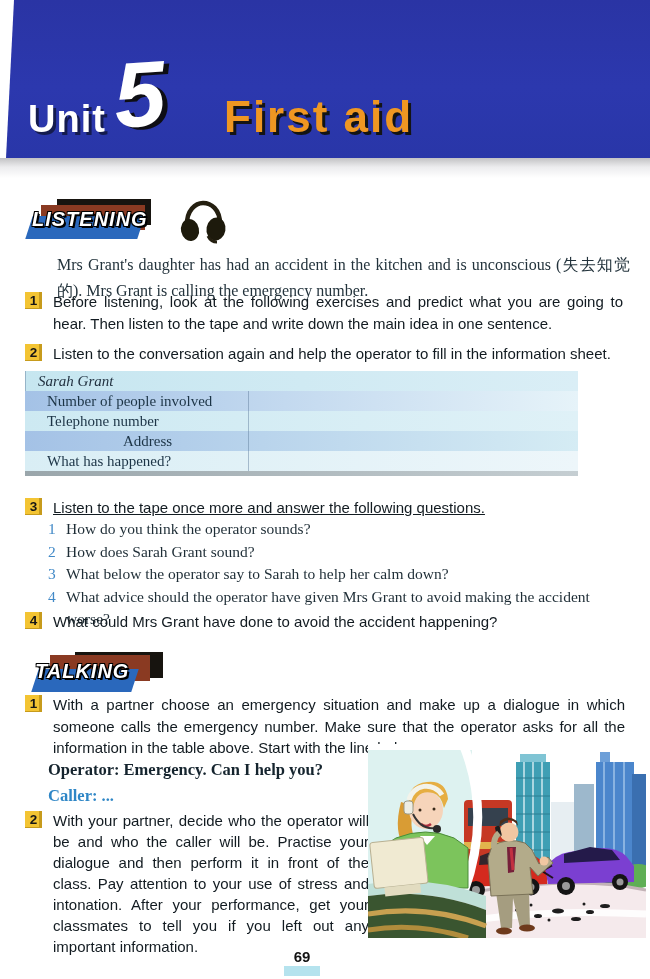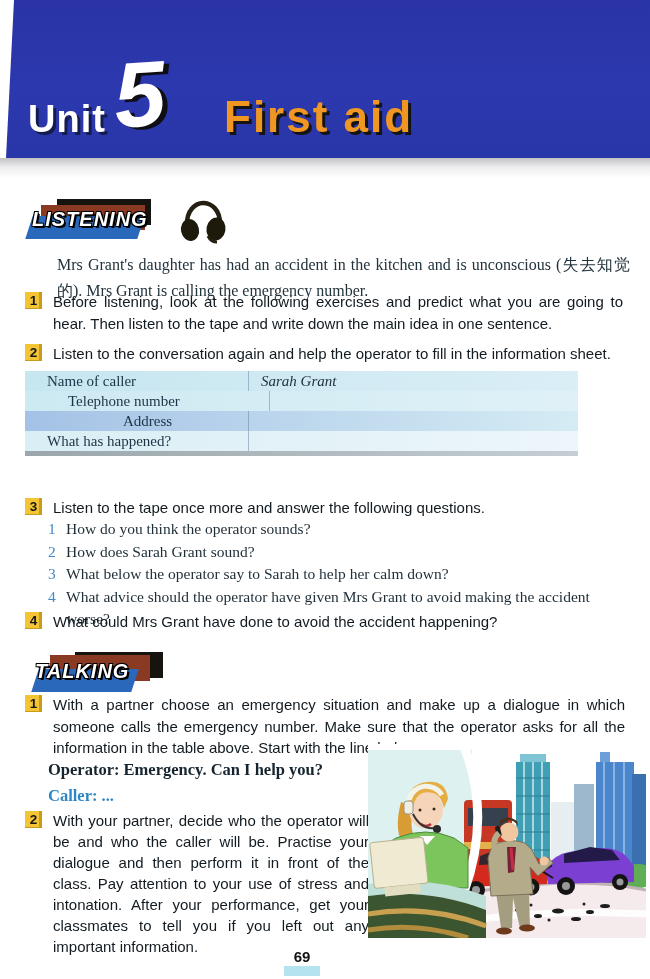--- a/index.html
+++ b/index.html
@@ -44,36 +44,36 @@
   .intro{position:absolute;left:45px;top:240px;width:573px;margin:12px;
     font-family:"Liberation Serif",serif;font-size:16px;line-height:26px;color:#23333c;
     text-align:justify;}
   .ex{position:absolute;left:25px;display:flex;align-items:flex-start;}
   .num-badge{flex:0 0 auto;width:17px;height:17px;margin-top:1px;background:#f3c433;
     color:#161616;font-size:13.5px;font-weight:bold;text-align:center;line-height:17px;
     box-shadow:inset -3px -1px 0 #c79b1c;}
   .ex-text{margin-left:11px;font-size:15px;line-height:21.5px;color:#121b21;text-align:justify;}
   .ex1 .ex-text{width:570px;}
   .ex2 .ex-text{width:570px;}
-  .ex3 .ex-text{width:570px;}
+  .ex3 .ex-text{width:570px;text-decoration:underline;}
   .ex4 .ex-text{width:570px;}
   .tex1 .ex-text{width:572px;}
   .tex2 .ex-text{width:316px;line-height:21px;}
   .ex1{top:291px;} .ex2{top:343px;} .ex3{top:497px;} .ex4{top:611px;}
   .tex1{top:694px;} .tex2{top:810px;}
 
   
   .info-table{position:absolute;left:25px;top:371px;width:553px;}
   .t-row{display:flex;height:20px;font-family:"Liberation Serif",serif;font-size:15px;}
   .t-label{flex:0 0 223px;padding-left:22px;color:#1c3446;line-height:20px;box-sizing:border-box;}
   .t-value{flex:1 1 auto;padding-left:12px;font-style:italic;color:#223241;line-height:20px;
     border-left:1px solid rgba(90,120,150,0.45);box-sizing:border-box;}
   .r1{background:linear-gradient(90deg,#c6e6f0,#daeef6);}
   .r2{background:linear-gradient(90deg,#a4c2e6,#e6f3f9);}
-  .r3{background:linear-gradient(90deg,#cde9f2,#dff1f7);padding-left:21px;}
+  .r3{background:linear-gradient(90deg,#cde9f2,#dff1f7);}
   .r4{background:linear-gradient(90deg,#a4c2e6,#d5ecf4);text-align:center;}
   .r5{background:linear-gradient(90deg,#d9eef5,#edf6fa);}
   .t-shadow{height:5px;background:linear-gradient(90deg,#9aa6ab,#c5ced2);}
 
   
   .subqs{position:absolute;left:48px;top:518px;width:572px;}
   .q{display:flex;font-family:"Liberation Serif",serif;font-size:15.5px;line-height:22.5px;}
   .q-num{flex:0 0 18px;color:#4189c7;}
   .q-text{color:#1e2d36;}
 
@@ -124,22 +124,25 @@
     <span class="ex-text">Before listening, look at the following exercises and predict what you are going to hear. Then listen to the tape and write down the main idea in one sentence.</span>
   </div>
 
   <div class="ex ex2">
     <span class="num-badge">2</span>
     <span class="ex-text">Listen to the conversation again and help the operator to fill in the information sheet.</span>
   </div>
 
   <div class="info-table">
     <div class="t-row r1">
-      <div class="t-label">Name of caller</div>
       <div class="t-value">Sarah Grant</div>
+    </div>
+    <div class="t-row r2">
+      <div class="t-label">Number of people involved</div>
+      <div class="t-value"></div>
     </div>
     <div class="t-row r3">
       <div class="t-label">Telephone number</div>
       <div class="t-value"></div>
     </div>
     <div class="t-row r4">
       <div class="t-label">Address</div>
       <div class="t-value"></div>
     </div>
     <div class="t-row r5">

